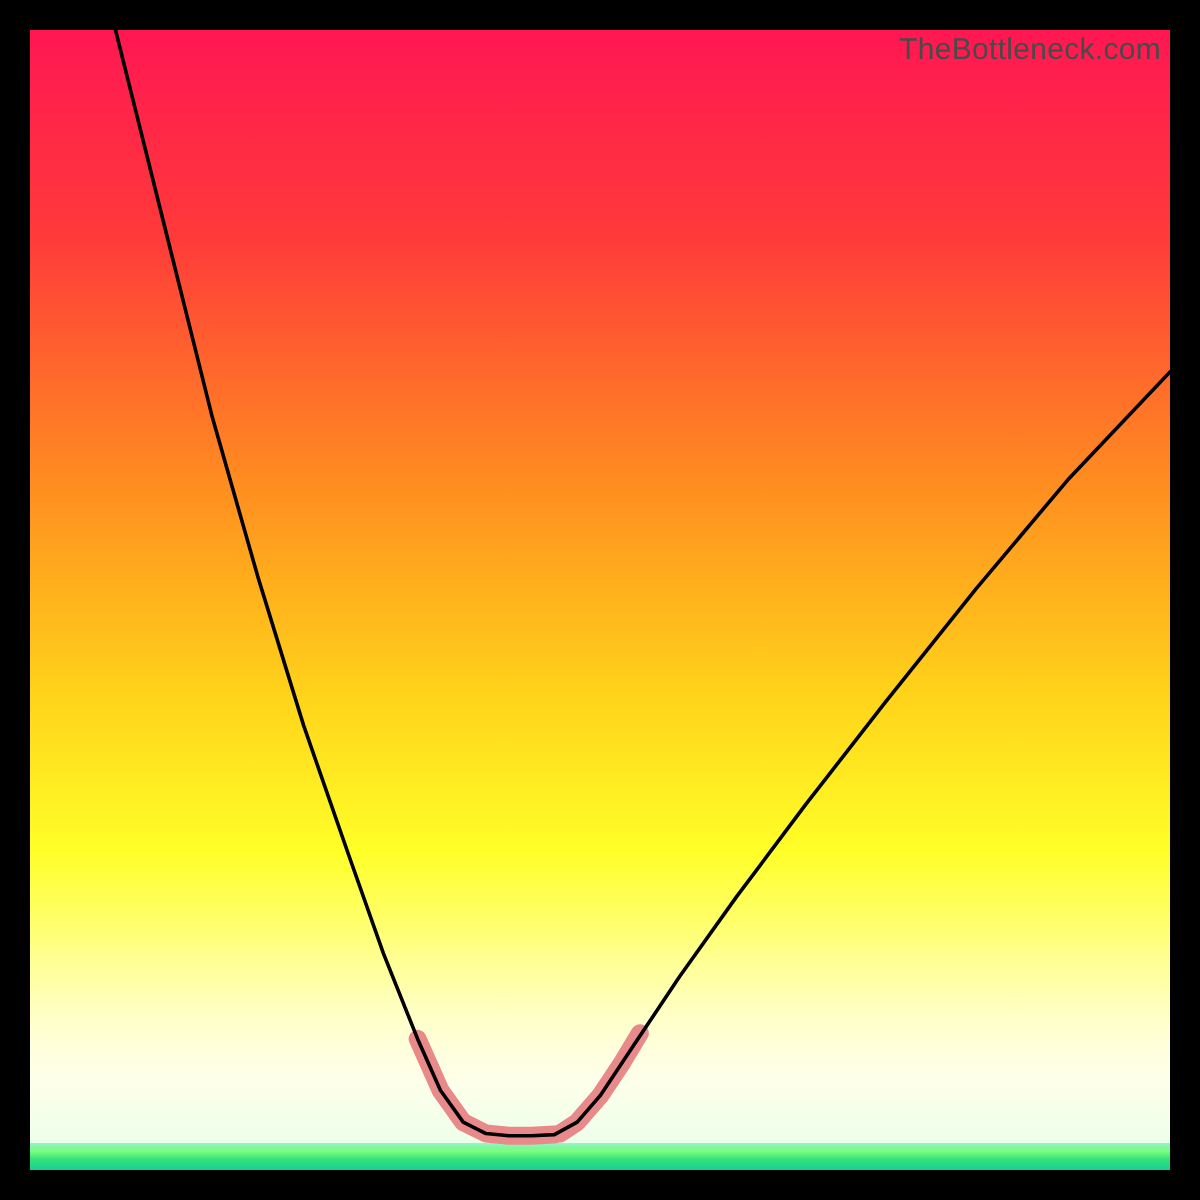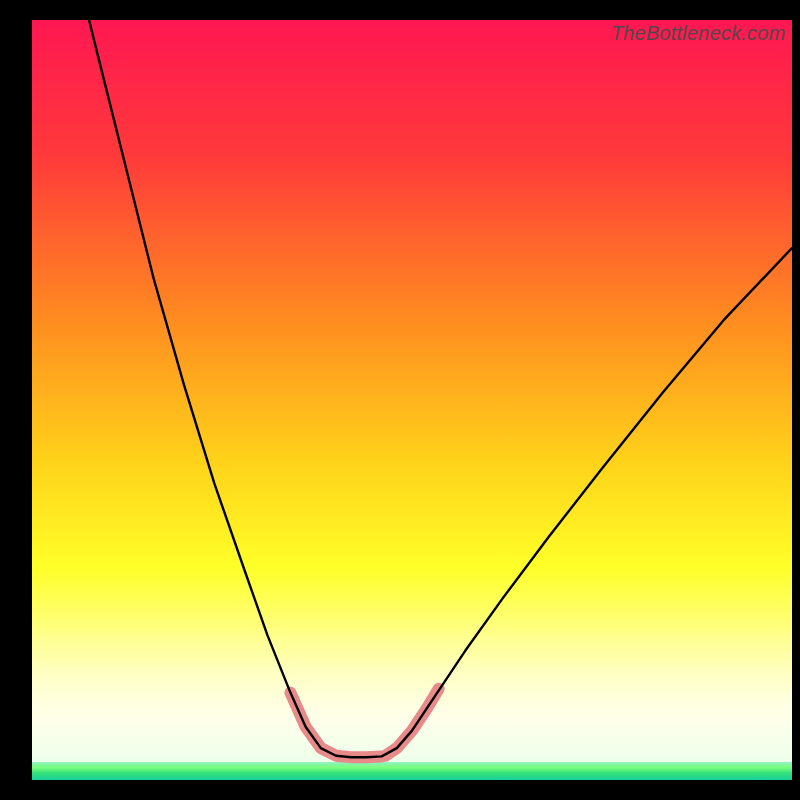--- a/index.html
+++ b/index.html
@@ -6,26 +6,25 @@
     margin: 0;
     padding: 0;
     width: 800px;
     height: 800px;
     background: #000;
     overflow: hidden;
     font-family: Arial, Helvetica, sans-serif;
   }
   .frame {
     position: absolute;
-    left: 32px;
+    left: 20px;
     top: 20px;
     width: 760px;
     height: 760px;
     overflow: hidden;
-    font-style: italic;
   }
   .gradient {
     position: absolute;
     inset: 0;
     z-index: 1;
   }
   .green-strip {
     position: absolute;
     left: 0;
     right: 0;

